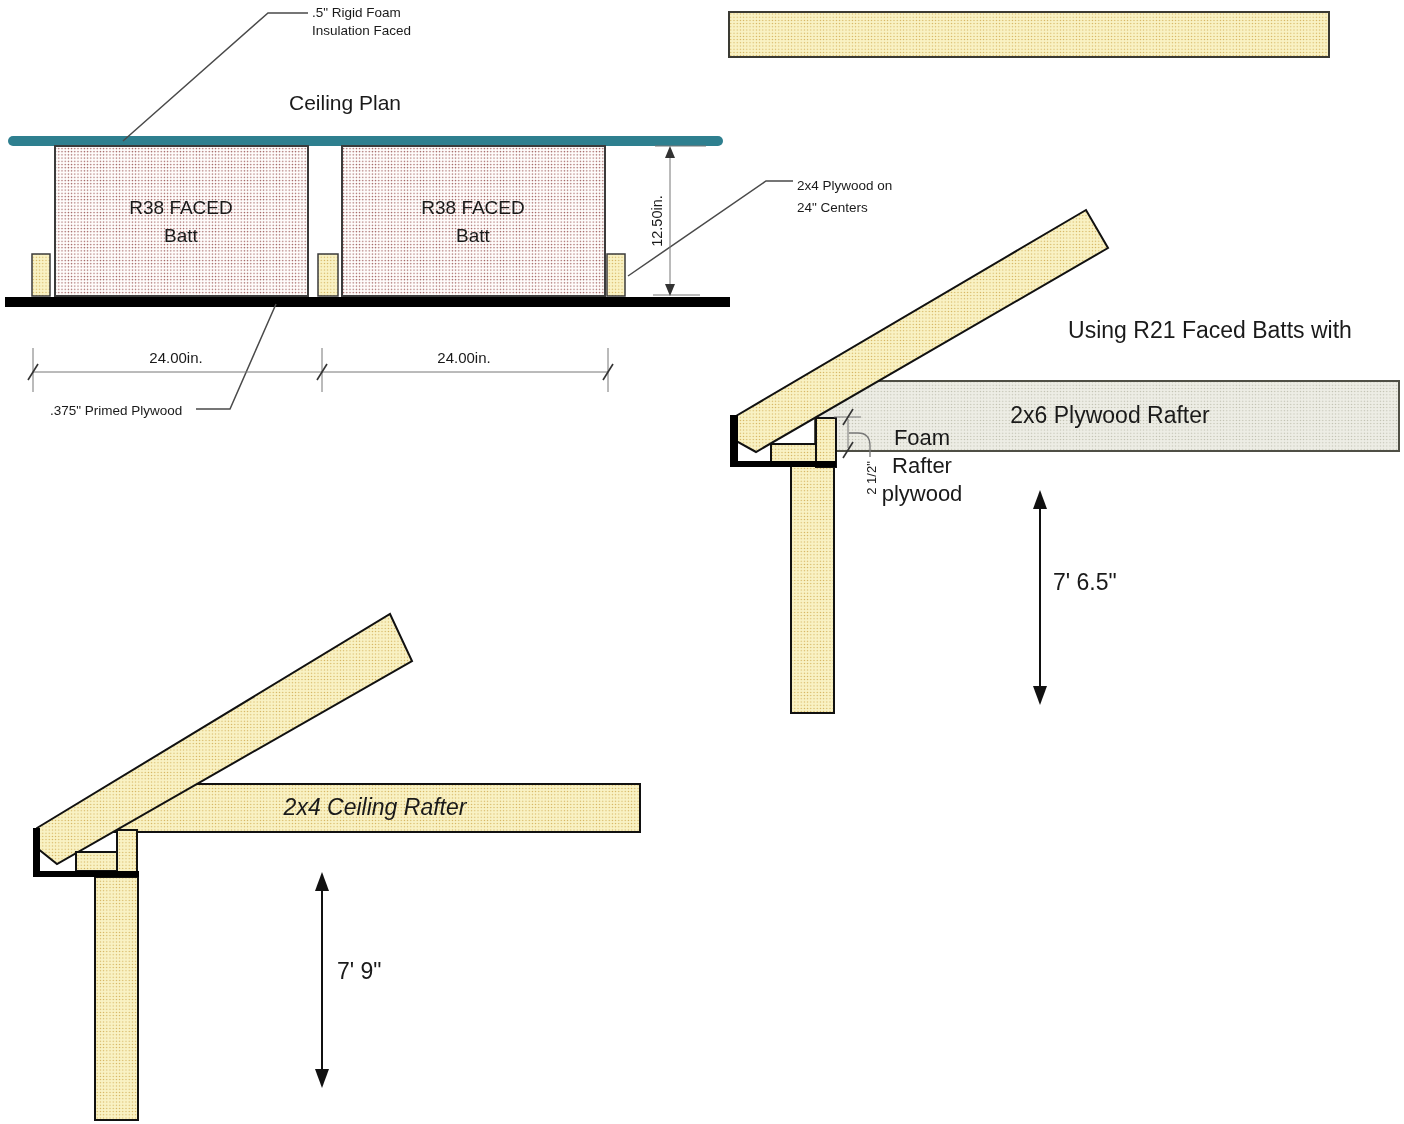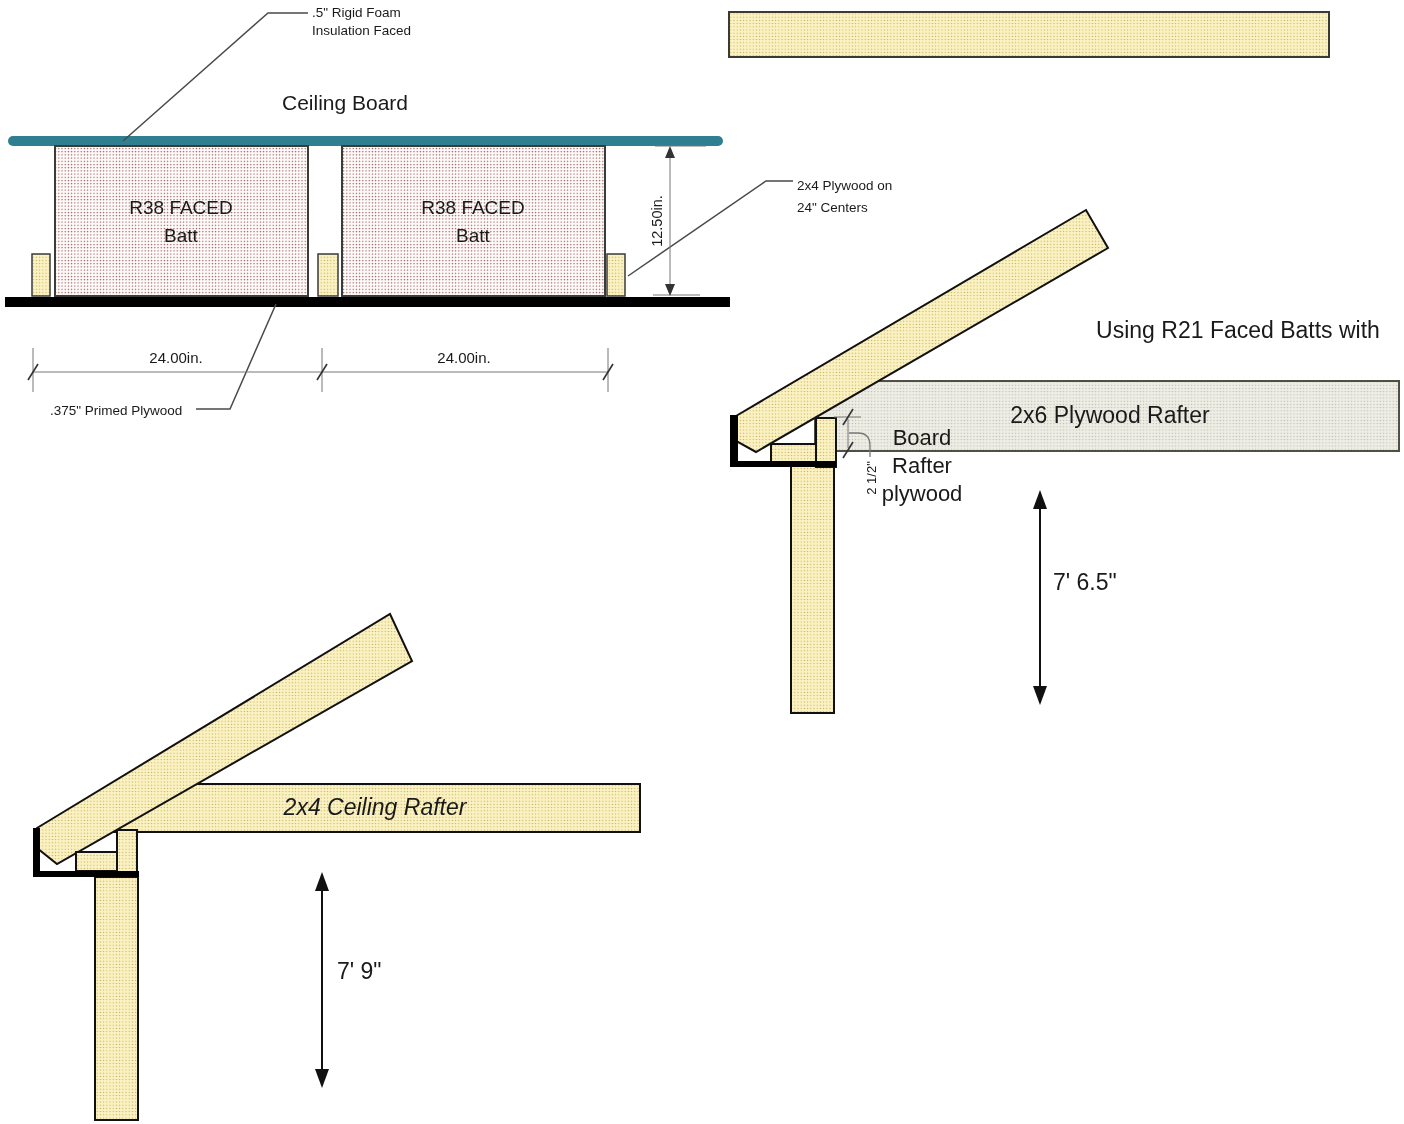--- a/index.html
+++ b/index.html
@@ -99,21 +99,21 @@
       <polygon points="322,872 315,891 329,891" fill="#111"></polygon>
       <polygon points="322,1088 315,1069 329,1069" fill="#111"></polygon>
     </g>
   </svg>
 
   <div class="lbl small" style="left:312px;top:4px;">
     <div>.5" Rigid Foam</div>
     <div>Insulation Faced</div>
   </div>
 
-  <div class="lbl ctr" style="left:345px;top:103px;font-size:21px;">Ceiling Board</div>
+  <div class="lbl ctr" style="left:345px;top:103px;font-size:21px;">Ceiling Plan</div>
 
   <div class="lbl ctr" style="left:181px;top:222px;font-size:19px;line-height:28px;">
     <div>R38 FACED</div>
     <div>Batt</div>
   </div>
   <div class="lbl ctr" style="left:473px;top:222px;font-size:19px;line-height:28px;">
     <div>R38 FACED</div>
     <div>Batt</div>
   </div>
 
@@ -122,28 +122,28 @@
     <div>24" Centers</div>
   </div>
 
   <div class="lbl ctr" style="left:176px;top:357px;font-size:15px;">24.00in.</div>
   <div class="lbl ctr" style="left:464px;top:357px;font-size:15px;">24.00in.</div>
 
   <div class="lbl rot" style="left:657px;top:221px;font-size:14.5px;">12.50in.</div>
 
   <div class="lbl small" style="left:50px;top:402px;">.375" Primed Plywood</div>
 
-  <div class="lbl ctrx big" style="left:1210px;top:316px;line-height:28px;margin-left:28px;">
+  <div class="lbl ctrx big" style="left:1210px;top:316px;line-height:28px;">
     <div>Using R21 Faced Batts with</div>
   </div>
 
   <div class="lbl ctr big" style="left:1110px;top:415px;">2x6 Plywood Rafter</div>
 
   <div class="lbl ctrx" style="left:922px;top:424px;font-size:22px;line-height:28px;">
-    <div>Board</div>
+    <div>Foam</div>
     <div>Rafter</div>
     <div>plywood</div>
   </div>
 
   <div class="lbl rot" style="left:871px;top:478px;font-size:13px;">2 1/2"</div>
 
   <div class="lbl vmid big" style="left:1053px;top:582px;">7' 6.5"</div>
 
   <div class="lbl ctr big" style="left:375px;top:807px;font-style:italic;">2x4 Ceiling Rafter</div>
 

